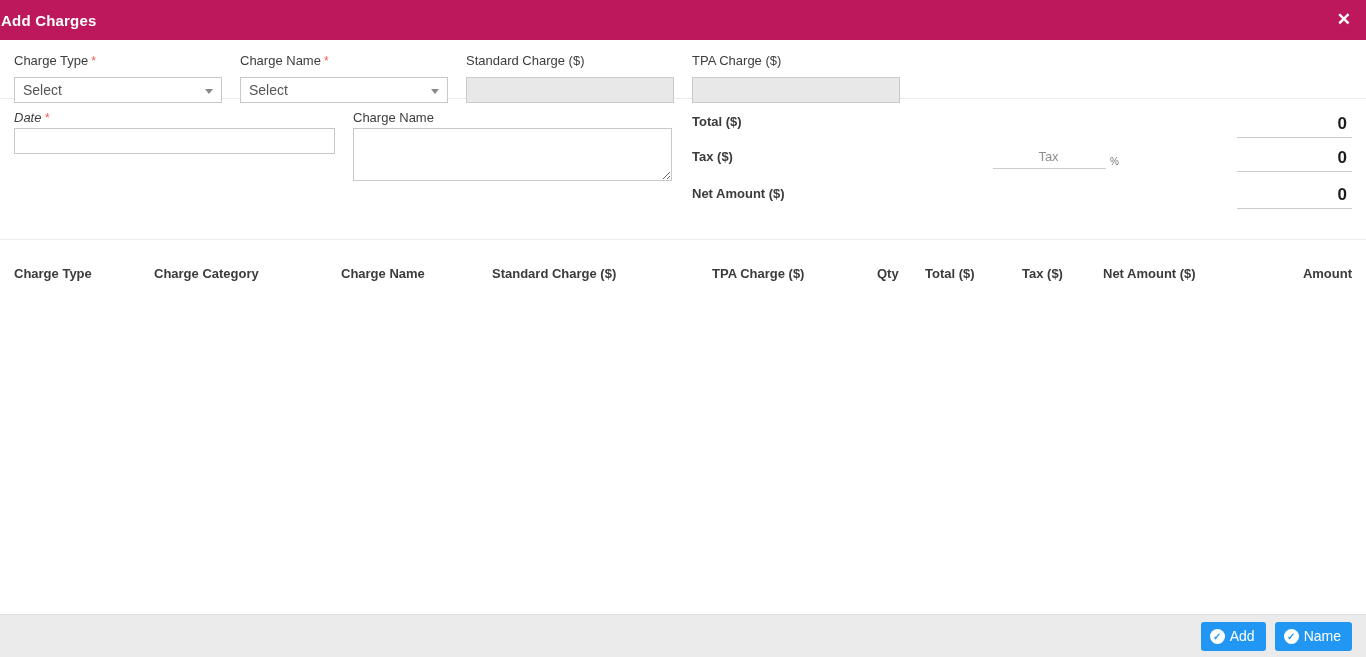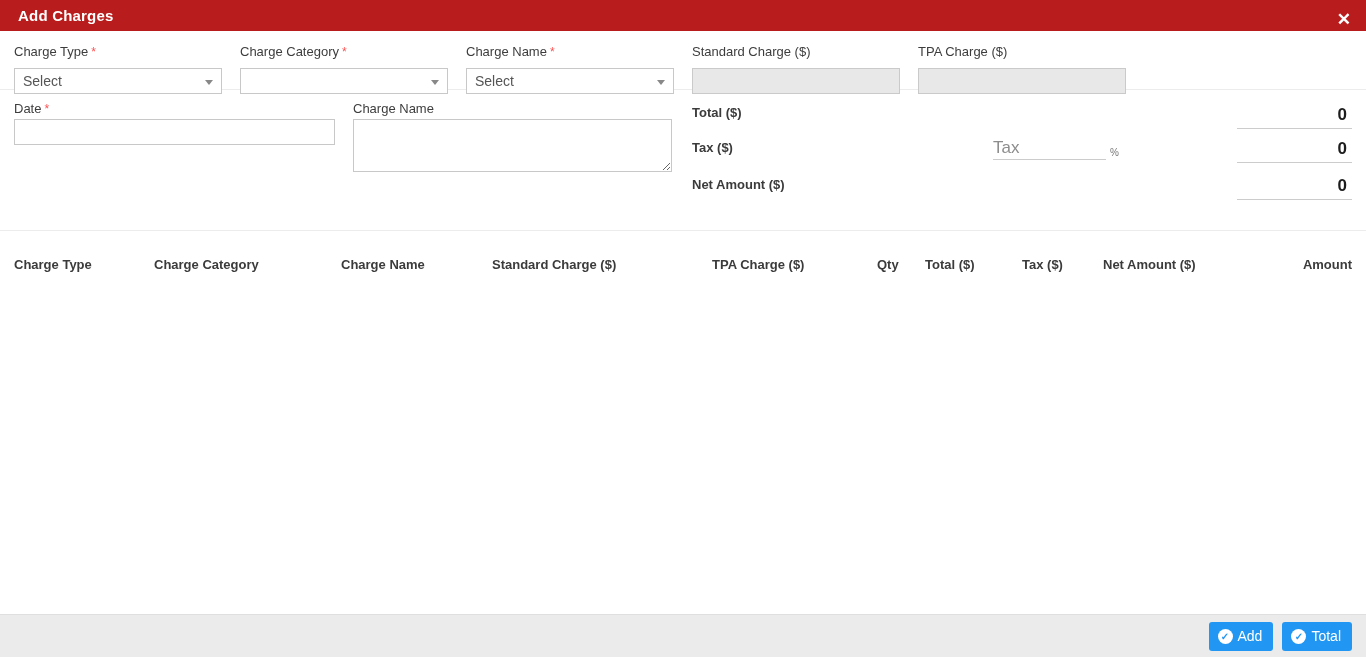--- a/index.html
+++ b/index.html
@@ -1,22 +1,22 @@
 <!DOCTYPE html>
 <html><head>
 <meta charset="utf-8">
 <style>
   * { margin:0; padding:0; box-sizing:border-box; }
   html,body { width:1366px; height:657px; overflow:hidden; background:#fff;
     font-family:"Liberation Sans", sans-serif; }
   .modal { width:1366px; height:657px; display:flex; flex-direction:column; background:#fff; }
 
   
-  .modal-header { height:31px; background:#b91c1c; display:flex; align-items:center;
-    padding:0 18px; position:relative; flex:0 0 auto; }
+  .modal-header { height:40px; background:#be185d; display:flex; align-items:center;
+    padding:0 1px; position:relative; flex:0 0 auto; }
   .modal-title { color:#fff; font-size:15px; font-weight:700; letter-spacing:.2px; }
   .modal-close { position:absolute; right:15px; top:10px; color:#fff; font-size:17px;
     font-weight:700; cursor:pointer; line-height:20px; }
 
   
   .row1 { height:59px; flex:0 0 auto; border-bottom:1px solid #ececec;
     display:flex; padding:13px 14px 0; }
   .field-col { width:208px; margin-right:18px; }
   .field-col:last-child { margin-right:0; }
   .field-label { font-size:13px; color:#3d3d3d; white-space:nowrap; }
@@ -27,41 +27,41 @@
   .caret { position:absolute; right:8px; top:11px; width:0; height:0;
     border-left:4px solid transparent; border-right:4px solid transparent;
     border-top:5px solid #888; }
   .text-input { margin-top:9px; height:26px; width:100%; border:1px solid #c8c8c8;
     background:#fff; padding:0 8px; font-size:14px; color:#333;
     font-family:"Liberation Sans", sans-serif; }
   .text-input:disabled { background:#e8e8e8; border-color:#cacaca; }
 
   
   .row2 { height:141px; flex:0 0 auto; border-bottom:1px solid #ececec; position:relative; }
-  .date-label { position:absolute; left:14px; top:11px; }
+  .date-label { position:absolute; left:14px; top:11px;font-style:italic; }
   .date-input { position:absolute; left:14px; top:29px; width:321px; height:26px;
     border:1px solid #c8c8c8; padding:0 8px; font-size:14px; color:#333;
     font-family:"Liberation Sans", sans-serif; }
   .note-label { position:absolute; left:353px; top:11px; }
   .note-textarea { position:absolute; left:353px; top:29px; width:319px; height:53px;
     border:1px solid #c8c8c8; resize:both; font-size:14px; color:#333; padding:4px 8px;
     font-family:"Liberation Sans", sans-serif; }
 
   .tot-label { position:absolute; left:692px; font-size:13px; font-weight:700; color:#3b3b3b; }
   .tot-label.l1 { top:15px; }
   .tot-label.l2 { top:50px; }
   .tot-label.l3 { top:87px; }
   .tot-value { position:absolute; right:14px; width:115px; text-align:right;
     font-size:17px; font-weight:700; color:#1c1c1c; border-bottom:1px solid #ccc;
     padding:0 5px 3px 0; line-height:20px; }
   .tot-value.v1 { top:15px; }
   .tot-value.v2 { top:49px; }
   .tot-value.v3 { top:86px; }
   .tax-pct-input { position:absolute; left:993px; top:48px; width:113px; height:22px;
-    border:none; border-bottom:1px solid #ccc; text-align:left; font-size:17px;
+    border:none; border-bottom:1px solid #ccc; text-align:center; font-size:13px;
     color:#555; background:transparent; padding:0 2px 2px 0;
     font-family:"Liberation Sans", sans-serif; }
   .tax-pct-input::placeholder { color:#8d8d8d; opacity:1; }
   .pct-suffix { position:absolute; left:1110px; top:57px; font-size:10px; color:#777; }
 
   
   .table-area { flex:1 1 auto; padding:0 14px; overflow:hidden; }
   table { width:100%; border-collapse:collapse; table-layout:fixed; }
   th { text-align:left; font-size:13px; font-weight:700; color:#3b3b3b;
     padding:26px 0 8px; white-space:nowrap; overflow:hidden; }
@@ -83,24 +83,20 @@
 
   <div class="modal-header">
     <span class="modal-title">Add Charges</span>
     <span class="modal-close">✕</span>
   </div>
 
   <div class="row1">
     <div class="field-col">
       <div class="field-label"><span>Charge Type</span><span class="req">*</span></div>
       <div class="select-box"><span>Select</span><span class="caret"></span></div>
-    </div>
-    <div class="field-col">
-      <div class="field-label"><span>Charge Category</span><span class="req">*</span></div>
-      <div class="select-box"><span></span><span class="caret"></span></div>
     </div>
     <div class="field-col">
       <div class="field-label"><span>Charge Name</span><span class="req">*</span></div>
       <div class="select-box"><span>Select</span><span class="caret"></span></div>
     </div>
     <div class="field-col">
       <div class="field-label"><span>Standard Charge ($)</span></div>
       <input class="text-input" disabled="" value="" style="">
     </div>
     <div class="field-col">
@@ -160,17 +156,17 @@
     </table>
   </div>
 
   <div class="modal-footer">
     <button class="btn">
       <span class="btn-check">✓</span>
       <span>Add</span>
     </button>
     <button class="btn">
       <span class="btn-check">✓</span>
-      <span>Total</span>
+      <span>Name</span>
     </button>
   </div>
 
 </div>
 
 </body></html>

